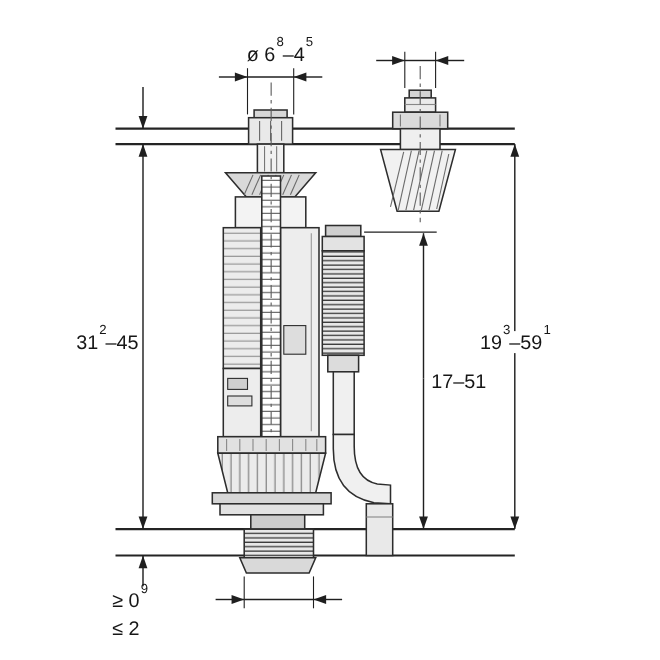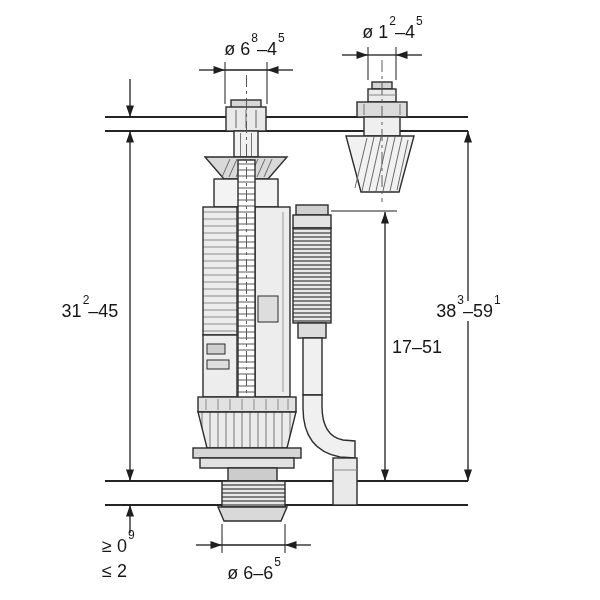--- a/index.html
+++ b/index.html
@@ -4,21 +4,21 @@
 <title>Diagram</title>
 <style>
   *{margin:0;padding:0;box-sizing:border-box}
   html,body{background:#fff}
   body{font-family:"Liberation Sans",sans-serif}
   .stage{position:relative;width:600px;height:600px;background:#fff;overflow:hidden}
   .stage > svg{position:absolute;left:0;top:0}
   .lbl{position:absolute;font-size:18px;line-height:25px;color:#161616;white-space:nowrap}
   .lbl sup{font-size:12px;line-height:0;position:relative;top:-6px;left:1px}
   .center{text-align:center}
-  .right{text-align:center}
+  .right{text-align:right}
   .bg{background:#ffffff;padding:0 4px}
 </style>
 </head>
 <body>
 
 <div class="stage">
 
   <svg width="600" height="600" viewBox="0 0 600 600">
     <defs>
       <marker id="ah" markerWidth="13" markerHeight="9" refX="12" refY="4.5" orient="auto" markerUnits="userSpaceOnUse">
@@ -209,38 +209,32 @@
         <line x1="311" y1="545" x2="285" y2="545" marker-end="url(#ah)"></line>
       </g>
     </g>
   </svg>
 
 
   <div class="lbl center" style="left:194px;top:37px;width:120px">
     <span>ø 6</span><sup>8</sup><span>–4</span><sup>5</sup>
   </div>
 
-  <div class="lbl center" style="left:330px;top:20px;width:124px">
-    <span>ø 1</span><sup>2</sup><span>–4</span><sup>5</sup>
-  </div>
 
   <div class="lbl right" style="left:54px;top:299px;width:72px">
     <span>31</span><sup>2</sup><span>–45</span>
   </div>
 
   <div class="lbl center" style="left:418px;top:299px;width:100px">
-    <span class="bg"><span>38</span><sup>3</sup><span>–59</span><sup>1</sup></span>
+    <span class="bg"><span>19</span><sup>3</sup><span>–59</span><sup>1</sup></span>
   </div>
 
   <div class="lbl" style="left:392px;top:335px">
     <span>17–51</span>
   </div>
 
   <div class="lbl" style="left:102px;top:534px">
     <div><span>≥ 0</span><sup>9</sup></div>
     <div><span>≤ 2</span></div>
   </div>
 
-  <div class="lbl center" style="left:193px;top:561px;width:121px">
-    <span>ø 6–6</span><sup>5</sup>
-  </div>
 
 </div>
 
 </body></html>

